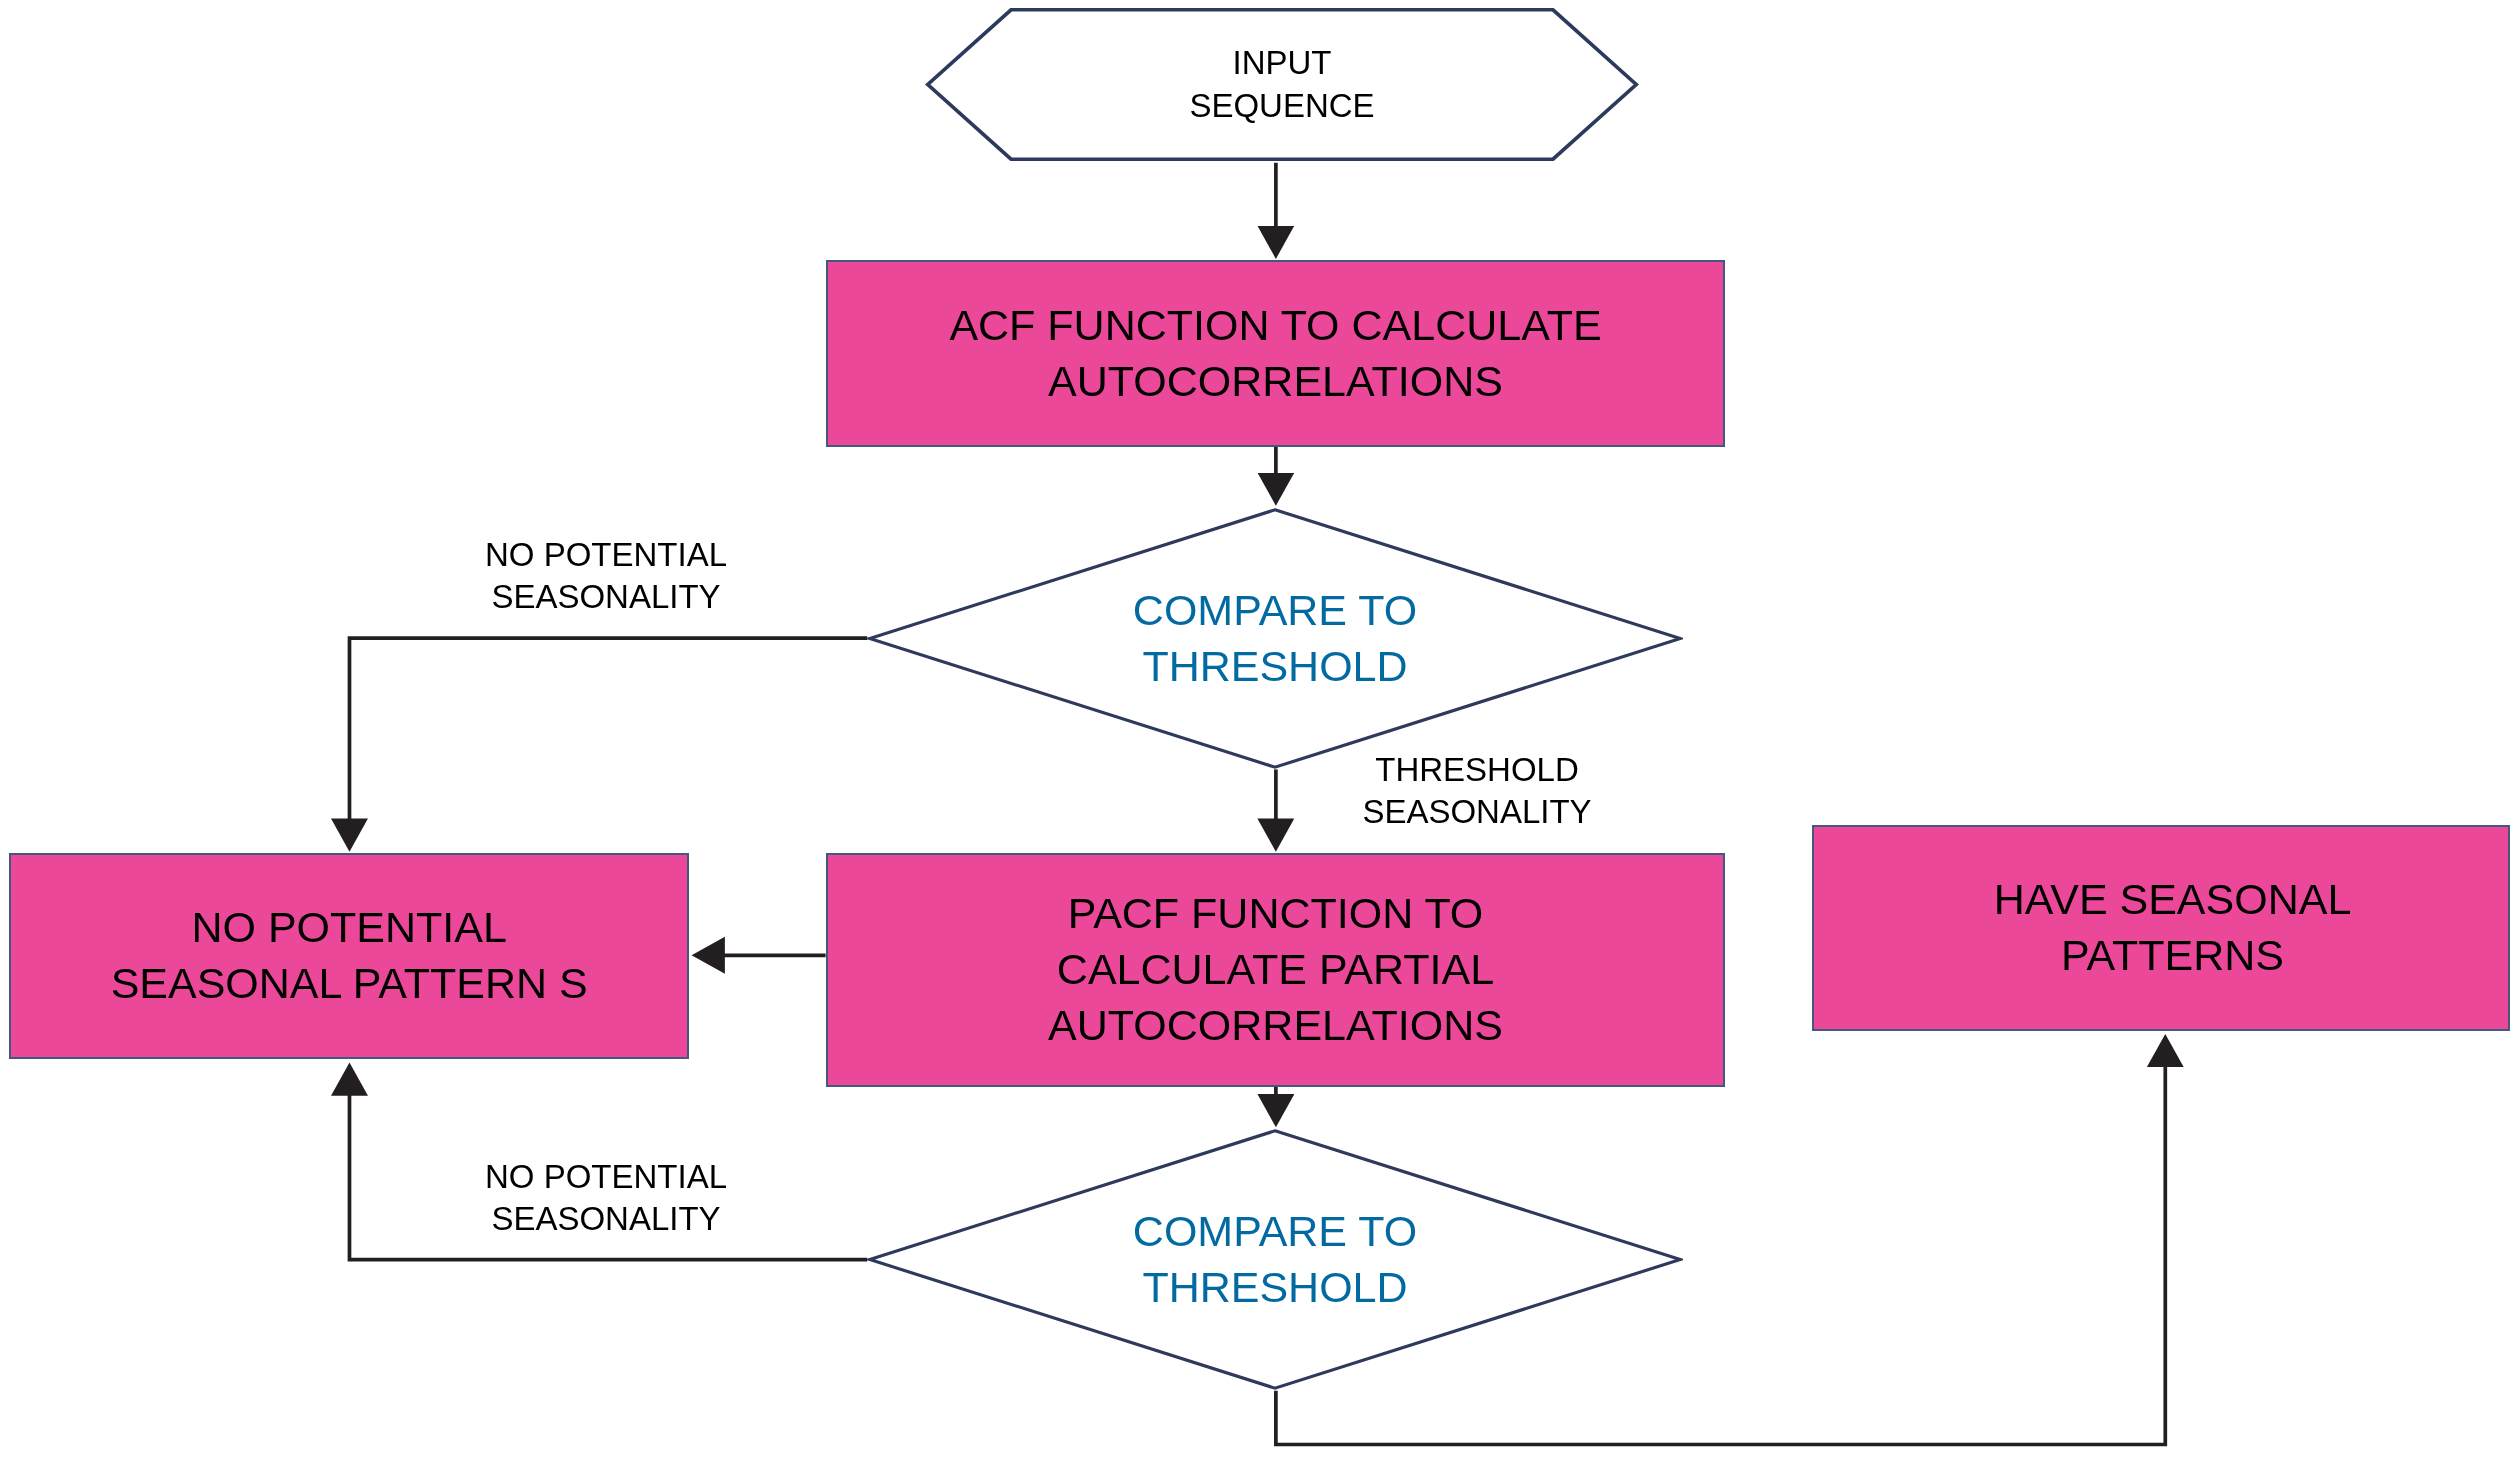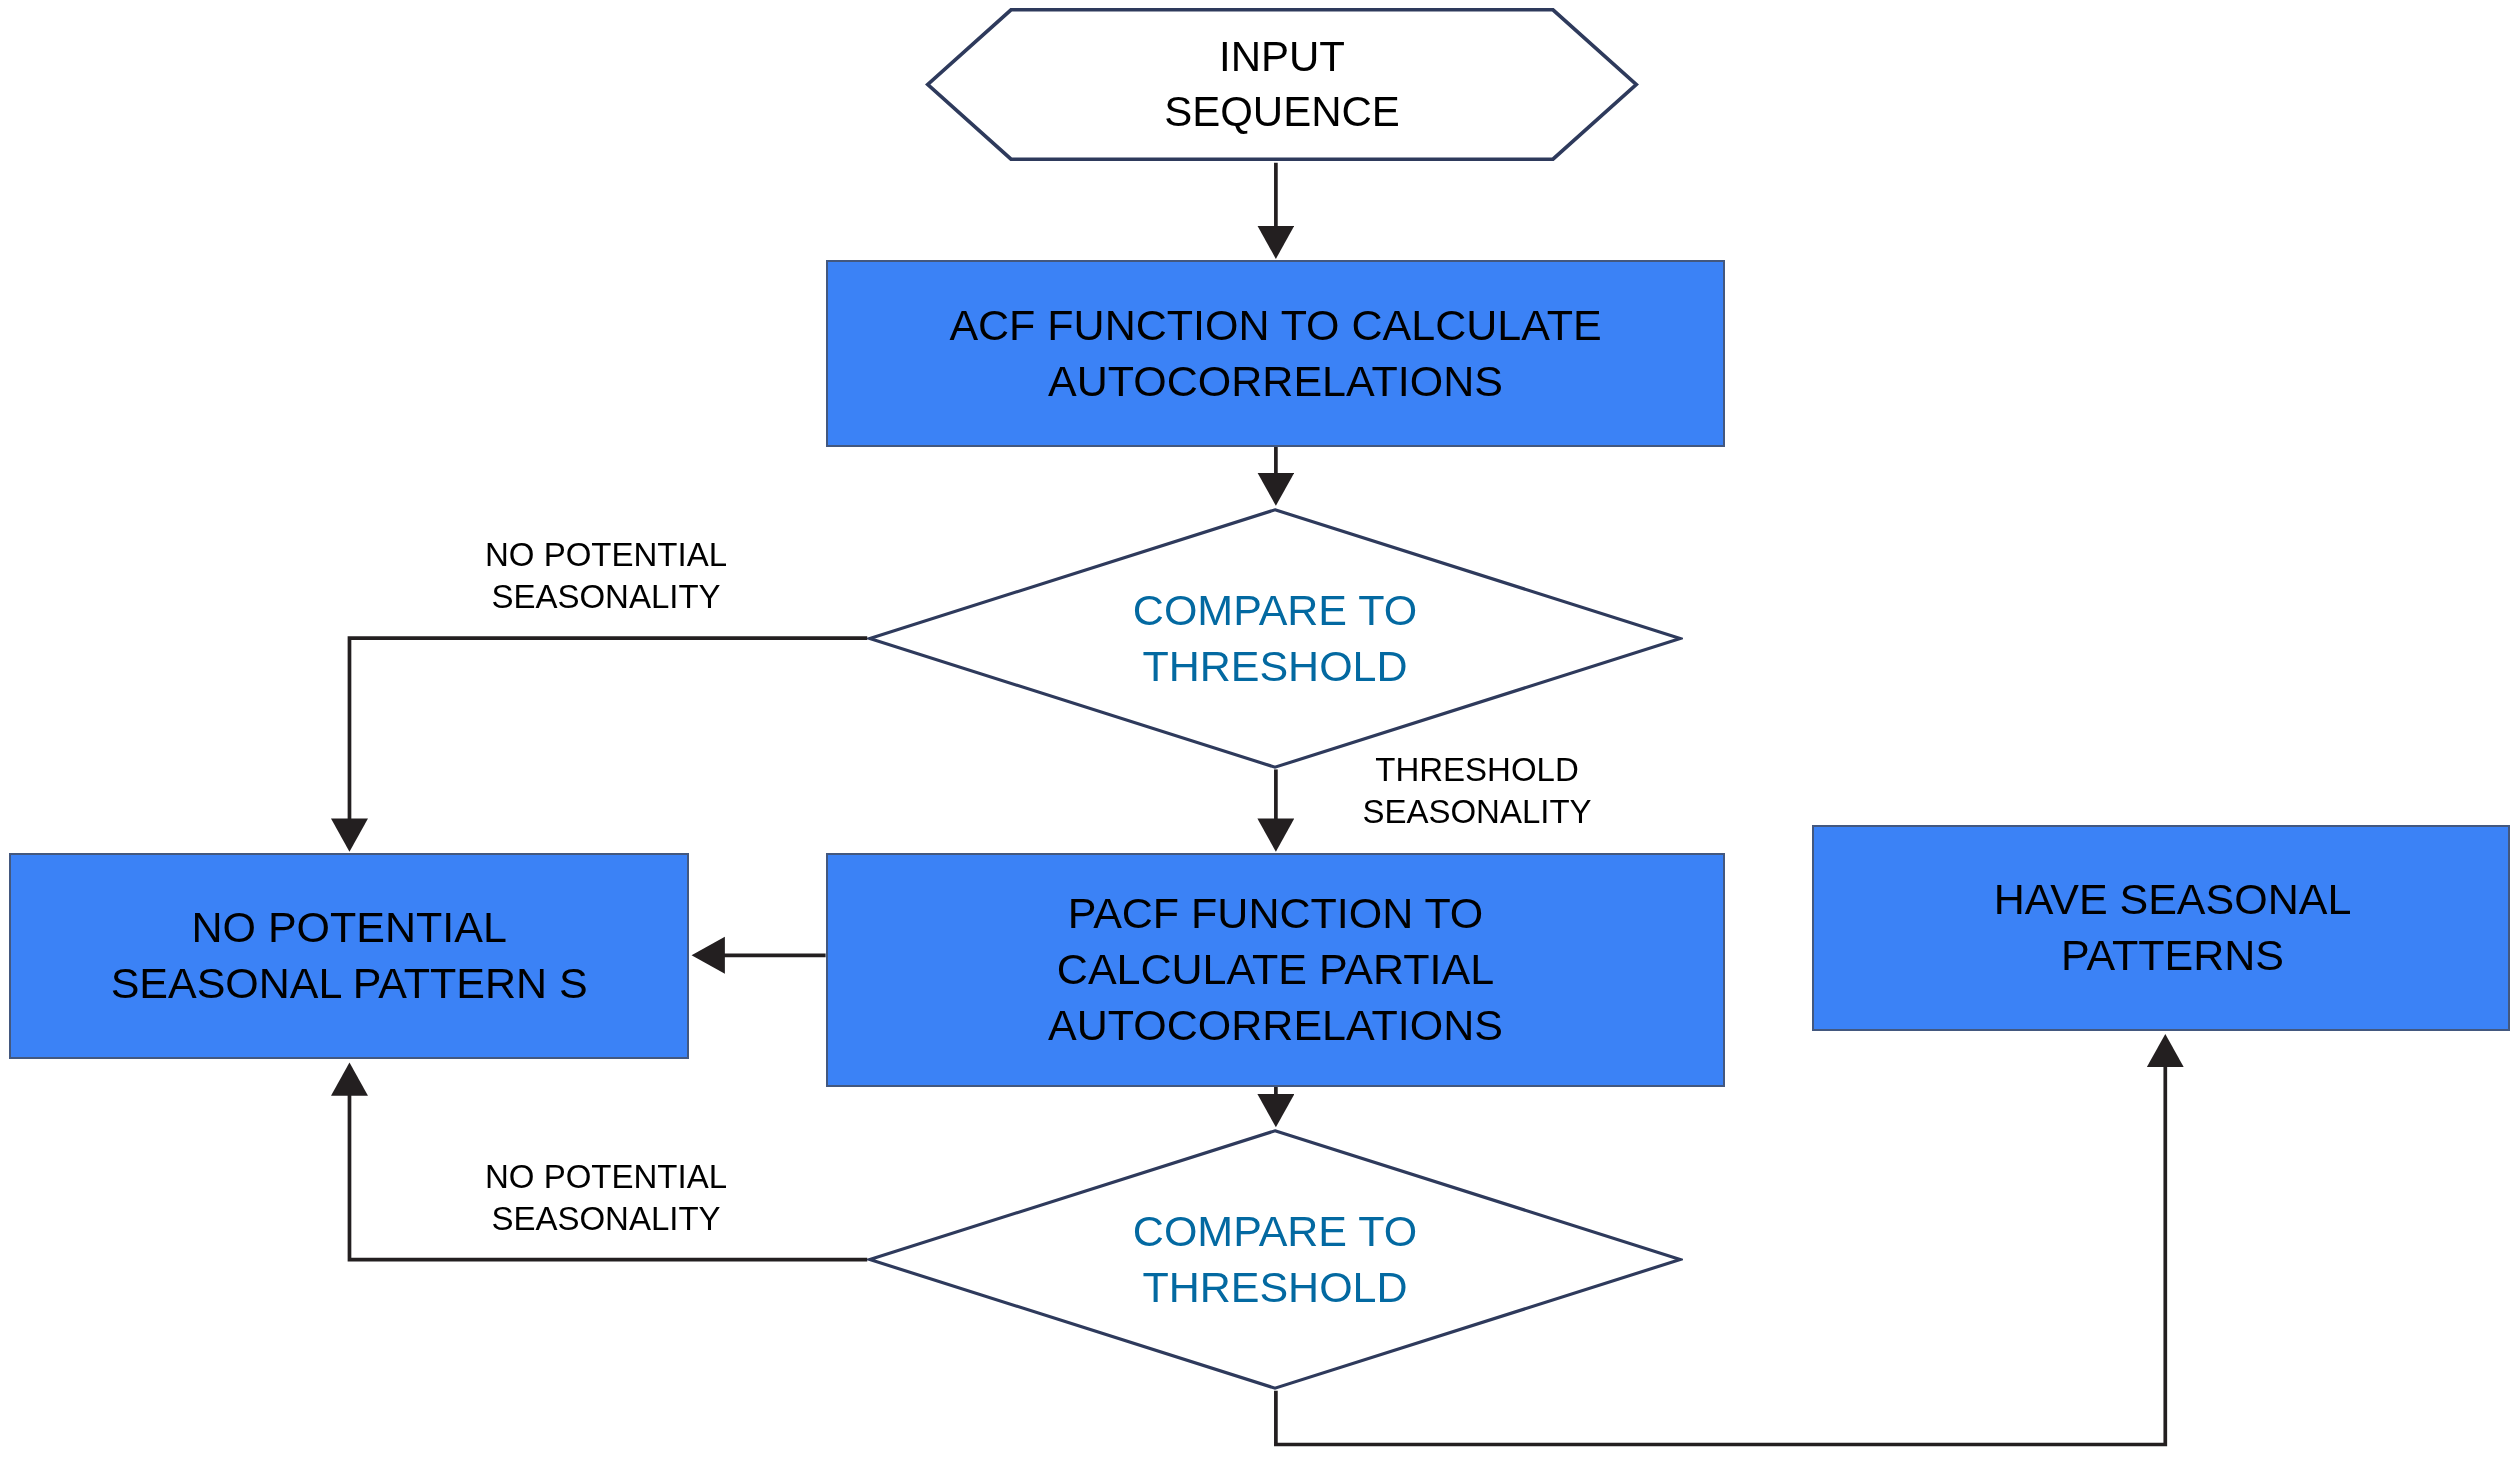--- a/index.html
+++ b/index.html
@@ -32,30 +32,30 @@
     display: flex;
     align-items: center;
     justify-content: center;
     text-align: center;
     color: #000000;
     line-height: 1.30;
     white-space: pre-line;
   }
   .rect {
     border: 2.8px solid #43587f;
-    background: #3b82f6;
+    background: #ec4899;
     font-size: 43px;
   }
   .hexwrap {
     position: absolute;
     display: flex;
     align-items: center;
     justify-content: center;
     text-align: center;
-    font-size: 42px;
+    font-size: 33px;
     color: #000;
     line-height: 1.30;
     white-space: pre-line;
   }
   .hexsvg {
     position: absolute;
     left: 0; top: 0;
     width: 100%; height: 100%;
   }
   .hextext { position: relative; z-index: 2; }

